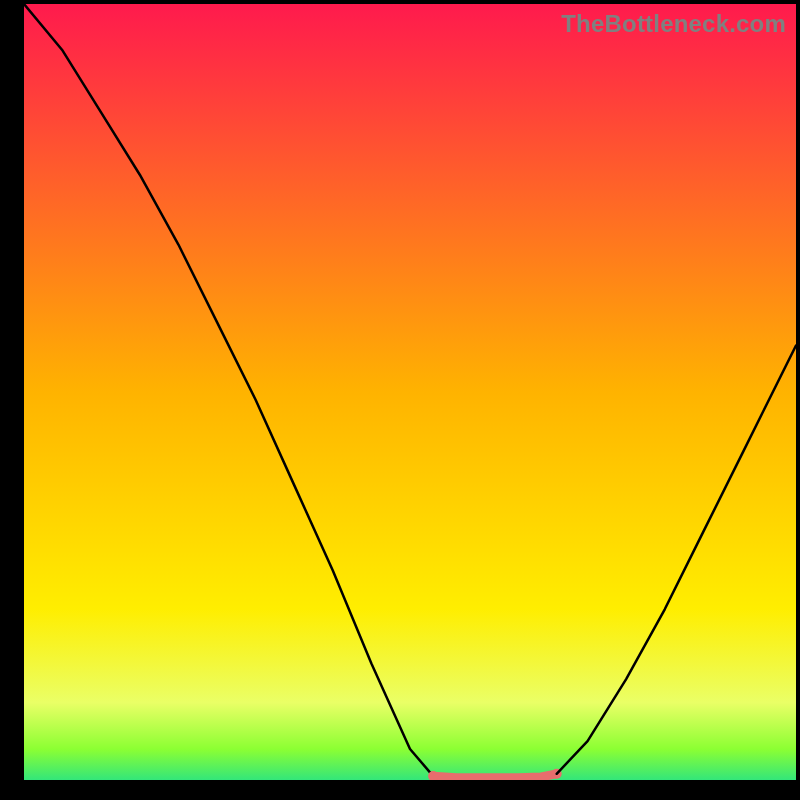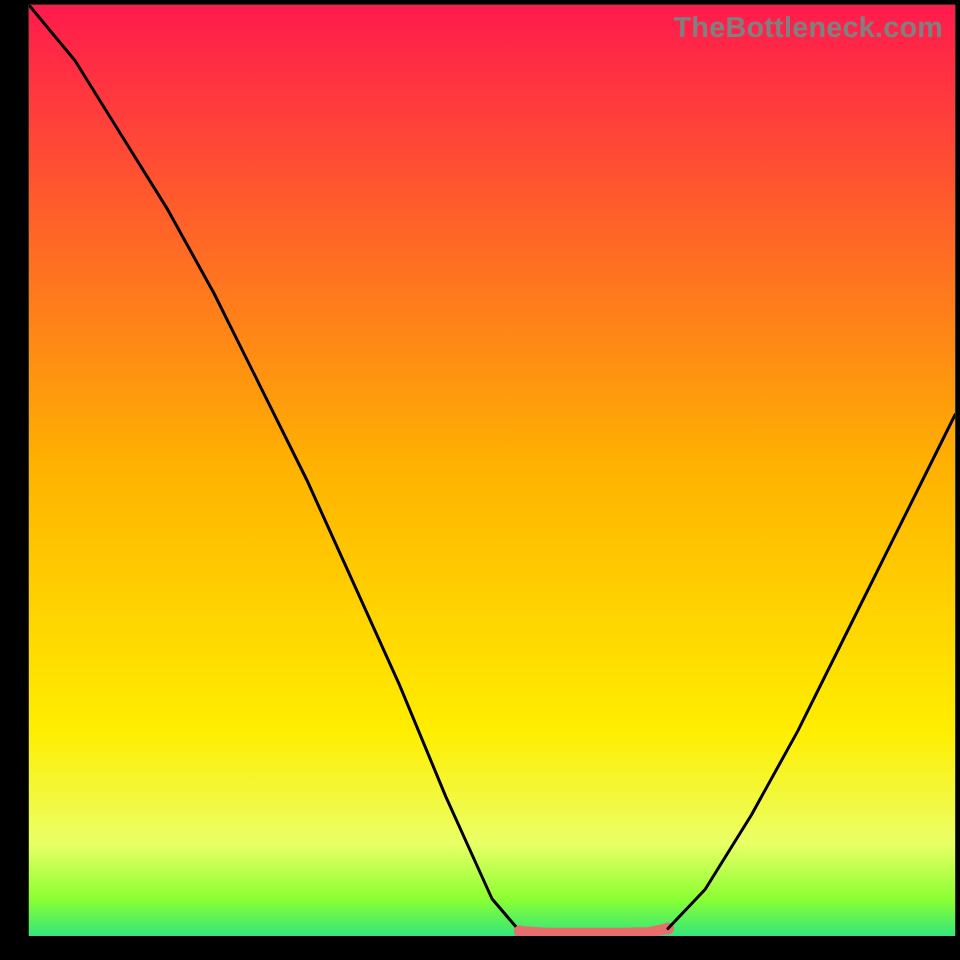--- a/index.html
+++ b/index.html
@@ -9,21 +9,21 @@
     height: 800px;
     background: #000000;
     overflow: hidden;
   }
   .frame {
     position: absolute;
     left: 24px;
     top: 4px;
     width: 772px;
     height: 776px;
-    background: #bef264;
+    background: #0f172a;
   }
   .watermark {
     position: absolute;
     top: 6px;
     right: 10px;
     font-family: Arial, Helvetica, sans-serif;
     font-size: 24px;
     font-weight: bold;
     color: #808080;
     letter-spacing: 0.2px;

